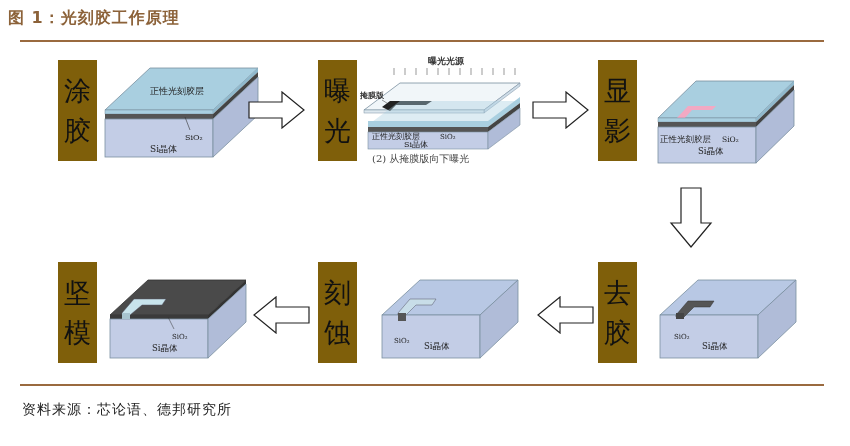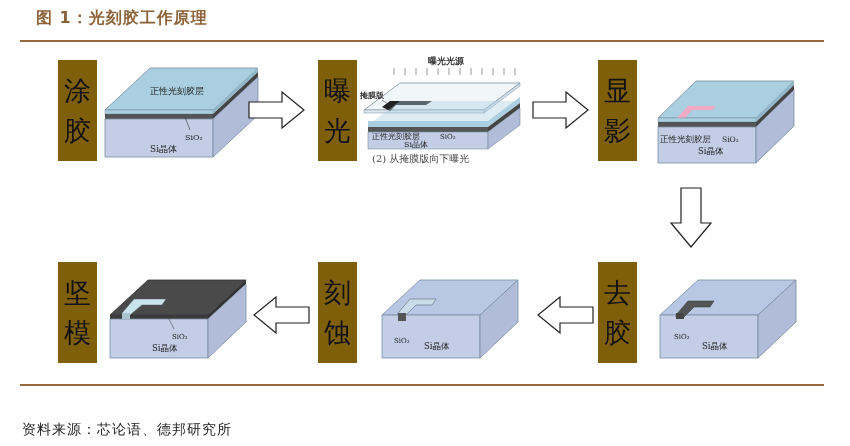--- a/index.html
+++ b/index.html
@@ -1,23 +1,23 @@
 <!DOCTYPE html>
 <html><head>
 <meta charset="utf-8">
 <style>
   html, body { margin:0; padding:0; background:#ffffff; }
   body { width:850px; height:446px; position:relative; overflow:hidden; font-family:"DejaVu Serif","Liberation Serif",serif; }
-  .title { position:absolute; left:36px; top:8px; font-family:"DejaVu Sans","Liberation Sans",sans-serif; font-weight:bold; font-size:16px; color:#8c6239; letter-spacing:1px; }
+  .title { position:absolute; left:8px; top:8px; font-family:"DejaVu Sans","Liberation Sans",sans-serif; font-weight:bold; font-size:16px; color:#8c6239; letter-spacing:1px; }
   .rule { position:absolute; left:20px; width:804px; height:2px; background:#9a6a3f; }
   .label-box { position:absolute; width:39px; height:101px; background:#7f5f0a; display:flex; flex-direction:column; align-items:center; justify-content:center; }
   .label-box span { font-family:"DejaVu Serif","Liberation Serif",serif; font-size:27px; line-height:40px; color:#111; }
   .figure { position:absolute; }
   .arrow { position:absolute; }
-  .source { position:absolute; left:22px; top:401px; font-size:14px; color:#222; font-family:Liberation Serif, serif; letter-spacing:1px;margin-top:20px; }
+  .source { position:absolute; left:22px; top:401px; font-size:14px; color:#222; font-family:Liberation Serif, serif; letter-spacing:1px; }
   svg text { font-family:"DejaVu Serif","Liberation Serif",serif; }
 </style>
 </head>
 <body>
 
 <div class="title">图 1：光刻胶工作原理</div>
 <div class="rule" style="top:40px;"></div>
 
 <div class="label-box" style="left:58px;top:60px;">
   <span>涂</span>

